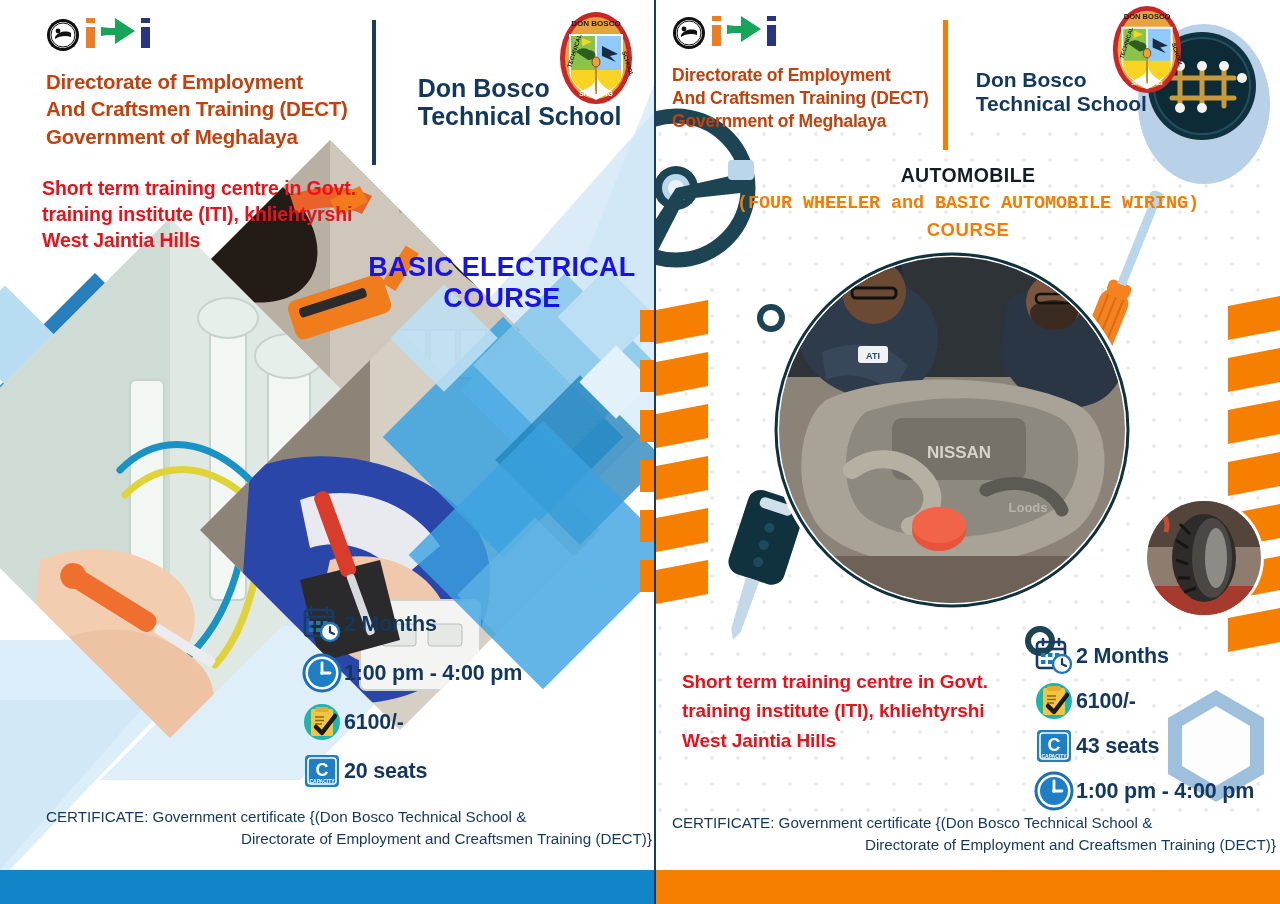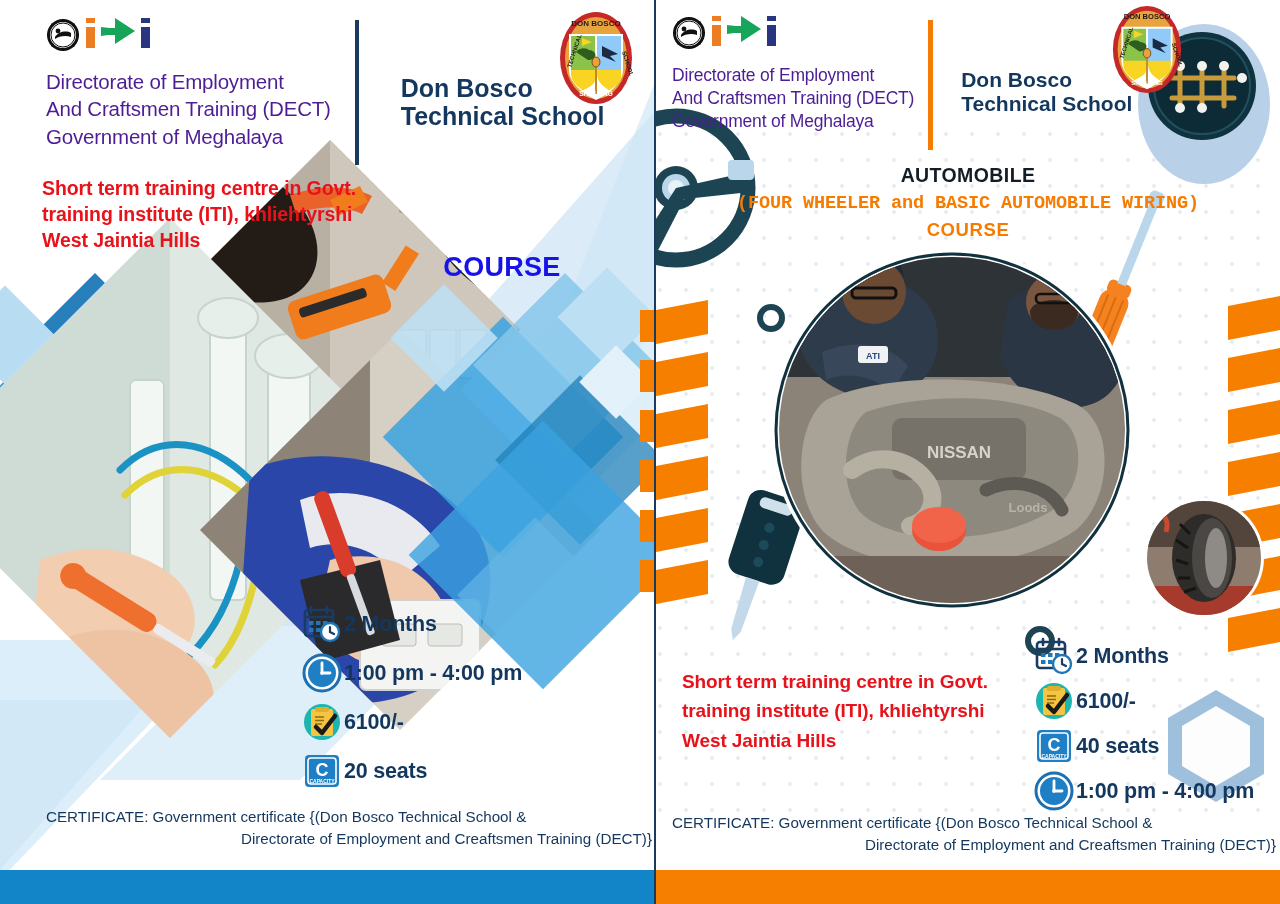--- a/index.html
+++ b/index.html
@@ -14,21 +14,21 @@
   .panel-right { width:624px; height:904px; }
 
   
   .hdr { position:relative; z-index:40; display:flex; align-items:flex-start; }
   .hdr-left-block { position:relative; }
 
   .iti-logo { display:flex; align-items:center; gap:5px; }
   .iti-gear { width:34px; height:34px; position:relative; }
   .iti-gear svg { display:block; }
 
-  .dept-text { font-weight:normal; color:#4c1d95; letter-spacing:-0.2px; }
+  .dept-text { font-weight:bold; color:#c2410c; letter-spacing:-0.2px; }
 
   .vdiv { background:#1c3a5e; }
   .vdiv-orange { background:#F57C00; }
 
   .school-name { font-weight:bold; color:#14375e; line-height:1.12; }
 
   
   .crest { position:relative; }
   .crest svg { display:block; }
 
@@ -304,20 +304,21 @@
       </div>
     </div>
 
     <div class="l-red">
       <div>Short term training centre in Govt.</div>
       <div>training institute (ITI), khliehtyrshi</div>
       <div>West Jaintia Hills</div>
     </div>
 
     <div class="l-course-title">
+      <div>BASIC ELECTRICAL</div>
       <div>COURSE</div>
     </div>
 
     <div class="l-info">
 
       <div class="info-row">
         <span class="info-ic">
           <svg width="40" height="40" viewBox="0 0 40 40">
             <rect x="3" y="6" width="28" height="26" rx="3" fill="none" stroke="#183c63" stroke-width="2.6"></rect>
             <path d="M3,13 L31,13" stroke="#183c63" stroke-width="2.6"></path>
@@ -657,21 +658,21 @@
 
       <div class="info-row">
         <span class="info-ic">
           <svg width="40" height="40" viewBox="0 0 40 40">
             <rect x="3" y="4" width="34" height="32" rx="4" fill="#1f7fc4"></rect>
             <rect x="6" y="7" width="28" height="26" rx="3" fill="none" stroke="#fff" stroke-width="1.6"></rect>
             <text x="20" y="25" font-size="18" font-weight="bold" fill="#fff" text-anchor="middle" font-family="'Liberation Sans',sans-serif">C</text>
             <text x="20" y="32" font-size="5" font-weight="bold" fill="#fff" text-anchor="middle" font-family="'Liberation Sans',sans-serif">CAPACITY</text>
           </svg>
         </span>
-        <span class="info-tx">40 seats</span>
+        <span class="info-tx">43 seats</span>
       </div>
 
       <div class="info-row">
         <span class="info-ic">
           <svg width="40" height="40" viewBox="0 0 40 40">
             <circle cx="20" cy="20" r="18" fill="#fff" stroke="#1c6fb0" stroke-width="3"></circle>
             <circle cx="20" cy="20" r="14" fill="#1f7fc4"></circle>
             <path d="M20,10 L20,20 L28,20" stroke="#fff" stroke-width="2.8" fill="none" stroke-linecap="round"></path>
             <circle cx="20" cy="20" r="1.8" fill="#fff"></circle>
           </svg>

